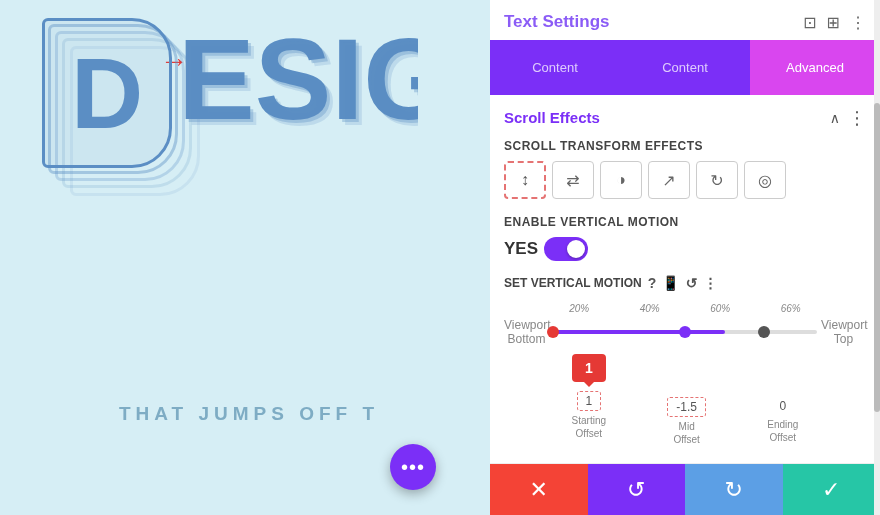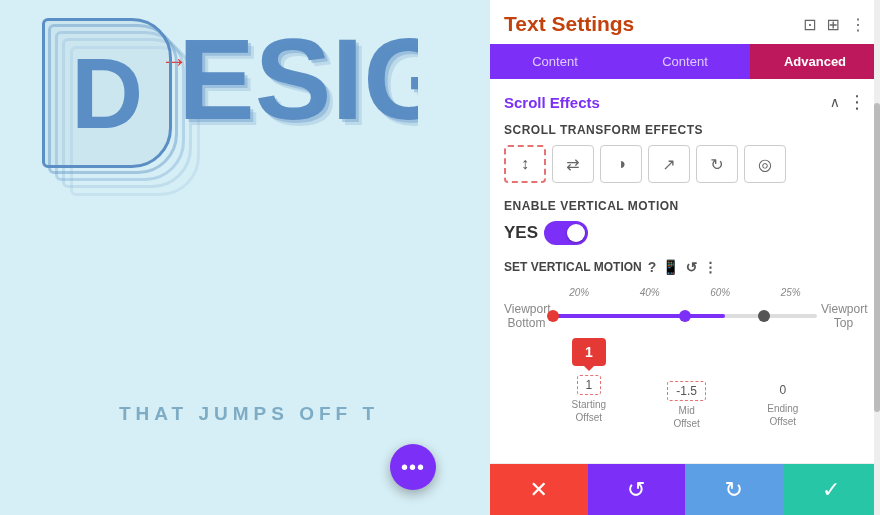--- a/index.html
+++ b/index.html
@@ -72,23 +72,23 @@
     
     .panel-header {
       background: #fff;
       padding: 12px 14px 0;
       display: flex;
       align-items: center;
       justify-content: space-between;
     }
 
     .panel-title {
-      font-size: 21px;
+      font-size: 17px;
       font-weight: 600;
-      color: #c2410c;
+      color: #8b5cf6;
     }
 
     .header-icons {
       display: flex;
       gap: 10px;
       align-items: center;
     }
 
     .header-icon {
       color: #666;
@@ -98,45 +98,45 @@
 
     
     .tabs {
       display: flex;
       background: #7b2ff7;
       margin-top: 8px;
     }
 
     .tab {
       flex: 1;
-      padding: 10px 0;
+      padding: 20px 0;
       text-align: center;
       font-size: 13px;
       font-weight: 500;
       cursor: pointer;
       color: rgba(255,255,255,0.75);
     }
 
     .tab.active {
-      background: #be185d;
+      background: #d946ef;
       color: #fff;
-      font-weight: 700;
+      font-weight: 400;
     }
 
     
     .panel-content {
       flex: 1;
       overflow-y: auto;
       padding: 14px;
     }
 
     
     .section-header {
       display: flex;
-      align-items: center;
+      align-items: flex-start;
       justify-content: space-between;
       margin-bottom: 12px;
     }
 
     .section-title {
       font-size: 15px;
       font-weight: 600;
       color: #7b2ff7;
     }
 
@@ -507,21 +507,21 @@
       <span class="motion-header-icon">📱</span>
       <span class="motion-header-icon">↺</span>
       <span class="motion-header-icon">⋮</span>
     </div>
 
     <div class="slider-area">
       <div class="slider-percent-labels">
         <span class="pct-label">20%</span>
         <span class="pct-label">40%</span>
         <span class="pct-label">60%</span>
-        <span class="pct-label">25%</span>
+        <span class="pct-label">66%</span>
       </div>
       <div class="slider-track-container">
         <div class="slider-edge-label">Viewport<br>Bottom</div>
         <div class="slider-track">
           <div class="slider-fill"></div>
           <div class="slider-thumb thumb-red"></div>
           <div class="slider-thumb thumb-purple"></div>
           <div class="slider-thumb thumb-dark"></div>
         </div>
         <div class="slider-edge-label">Viewport<br>Top</div>

